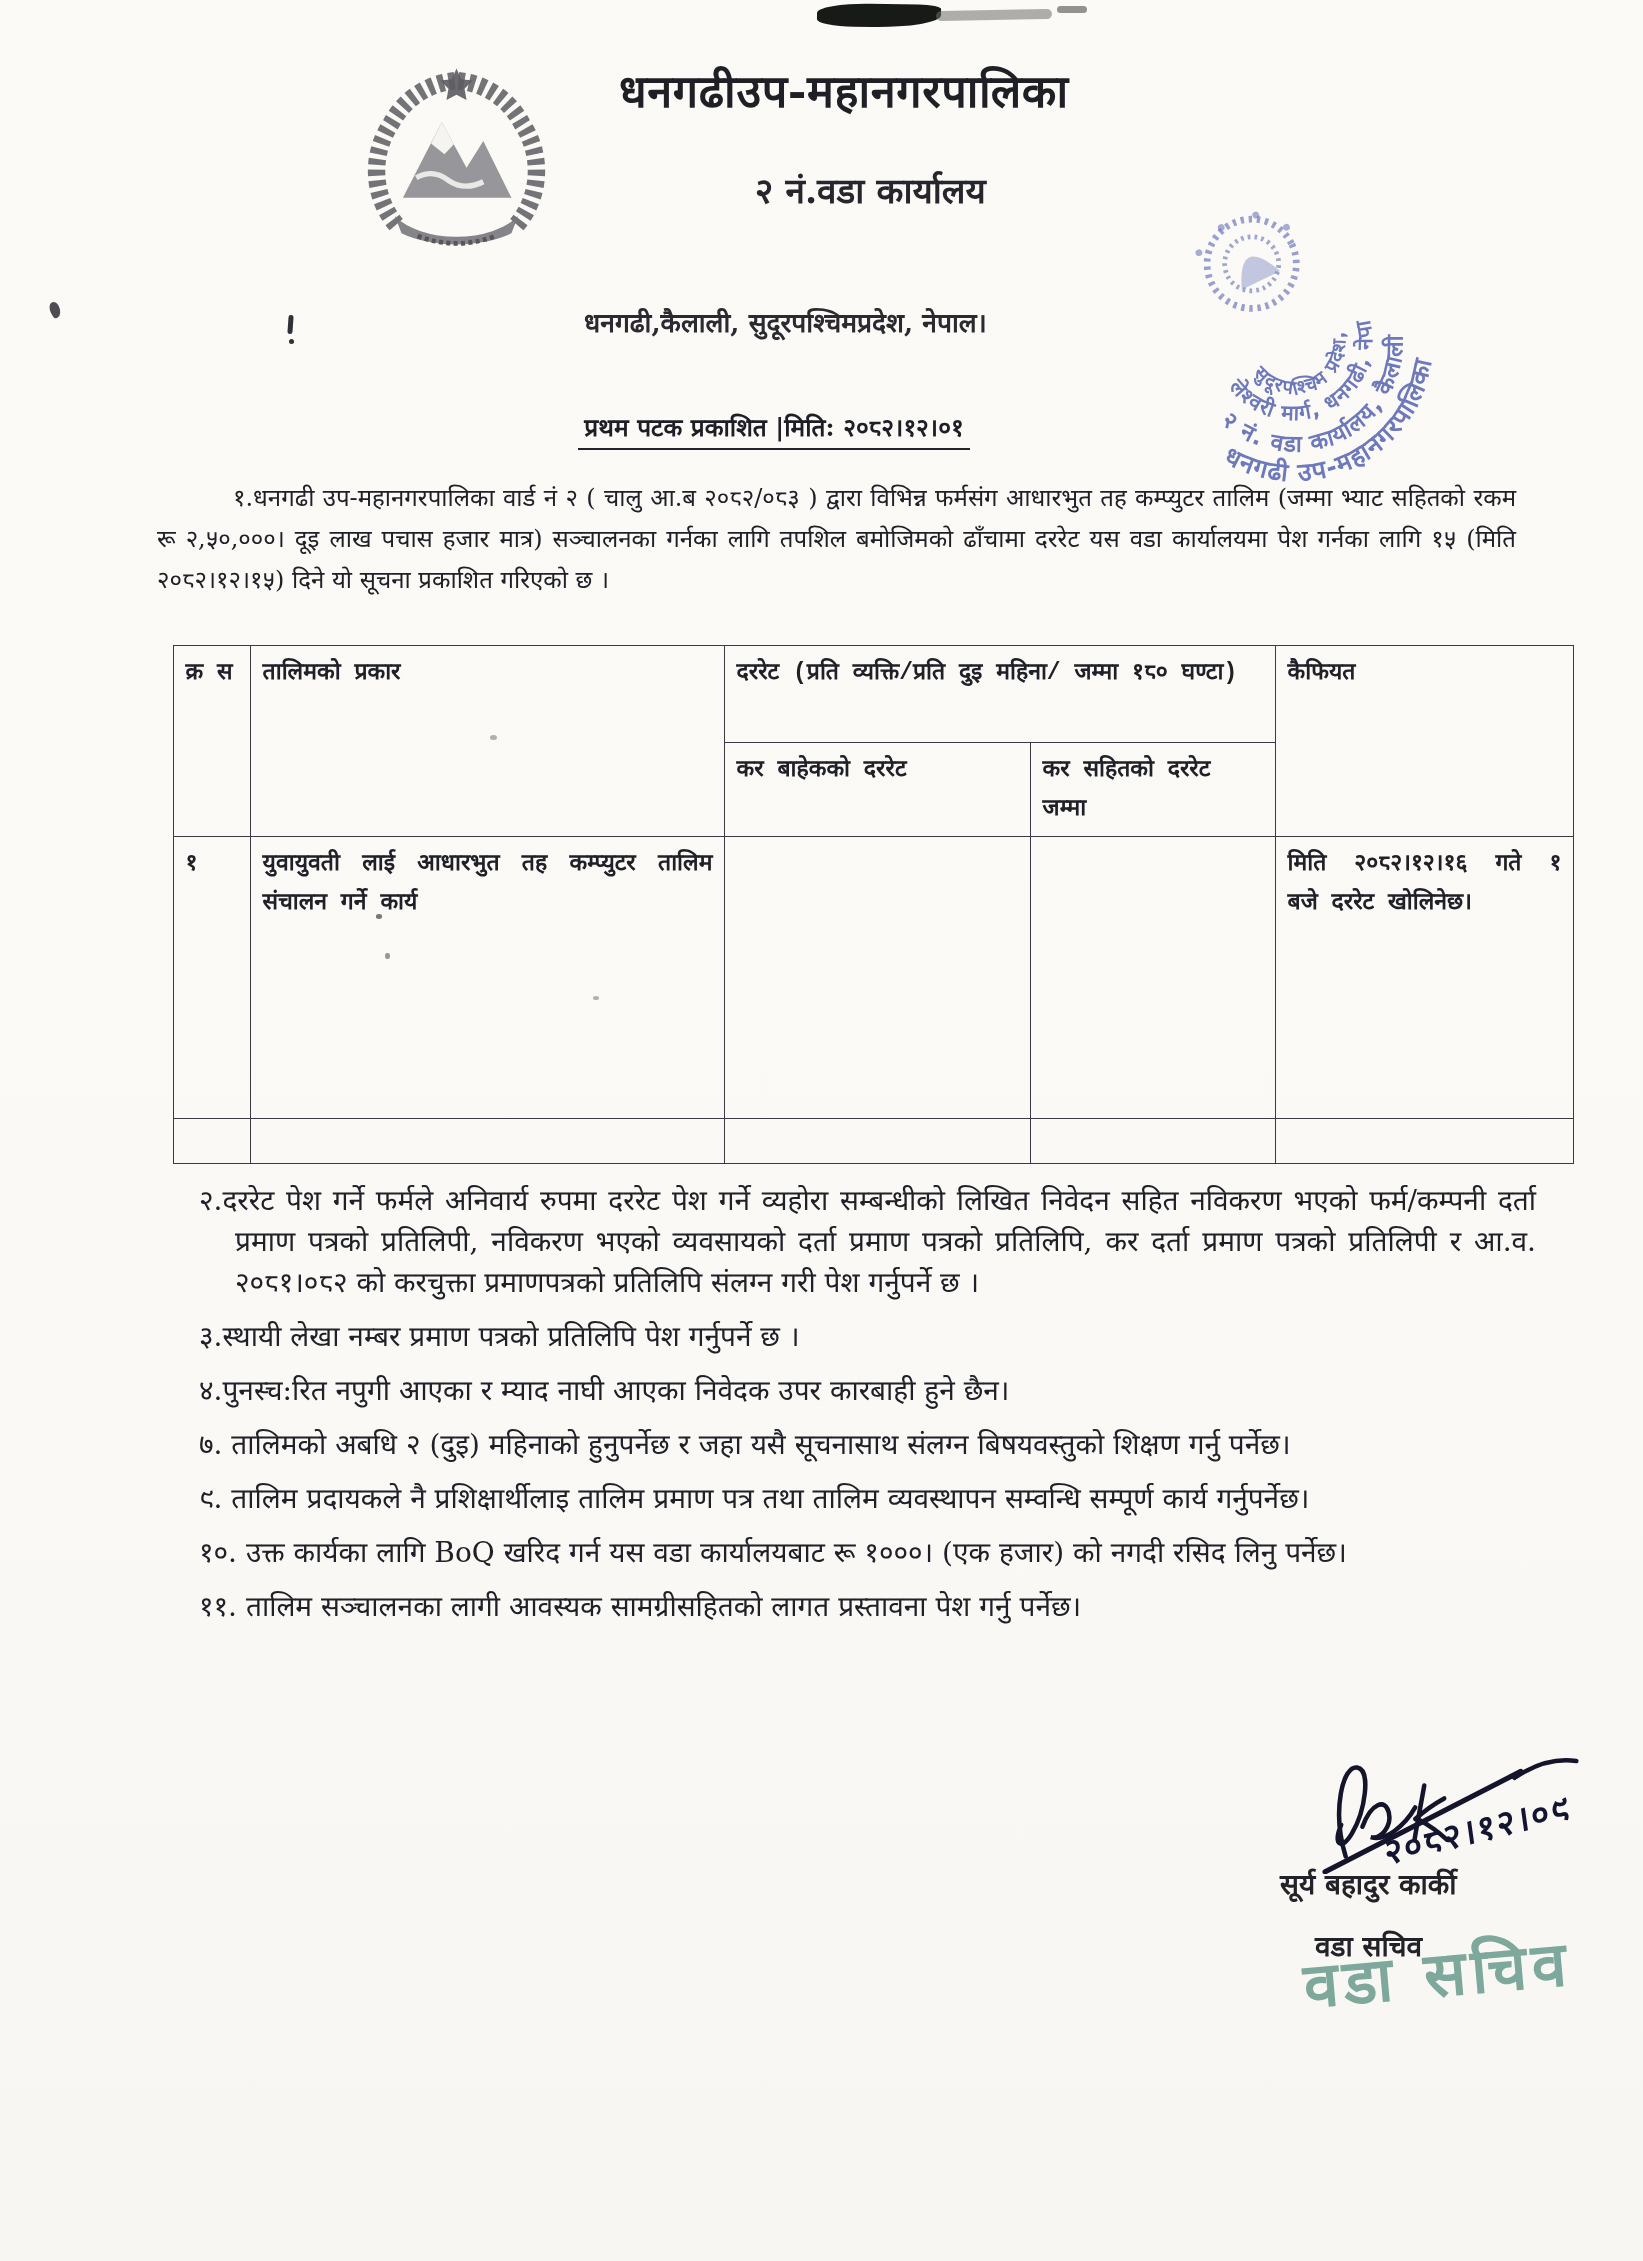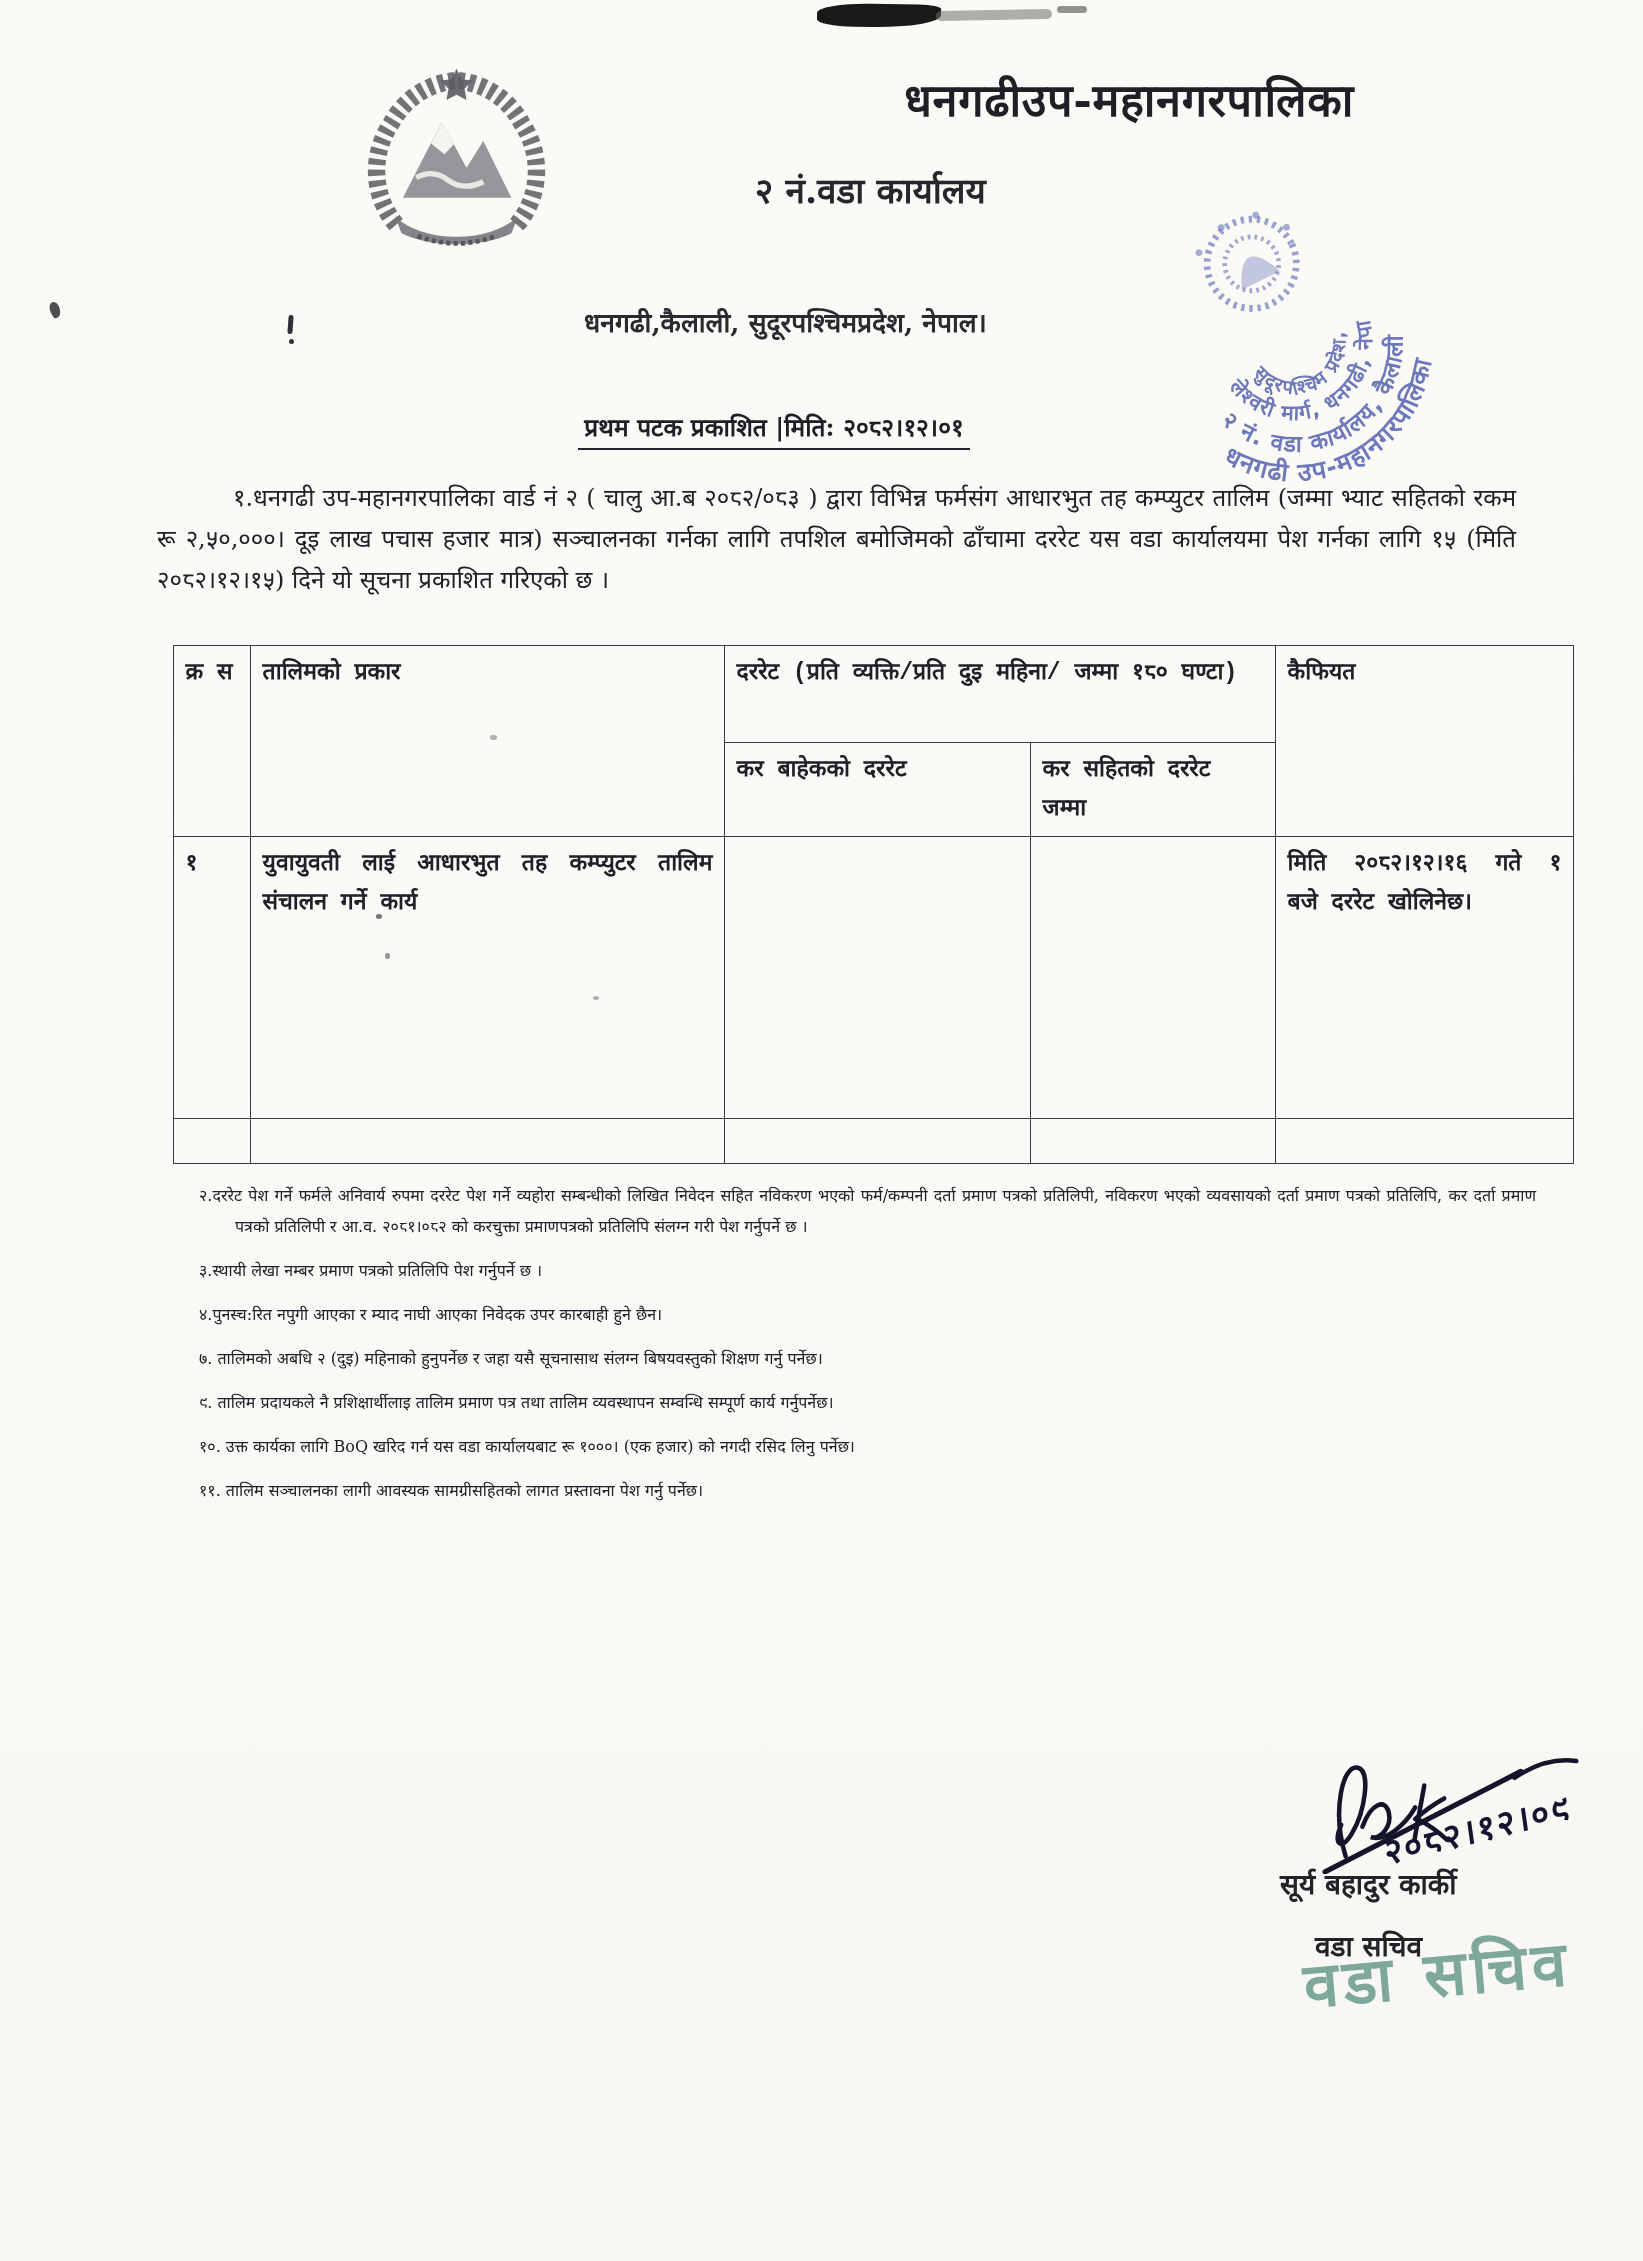--- a/index.html
+++ b/index.html
@@ -24,23 +24,23 @@
     border-radius:60% 40% 70% 30%;transform:rotate(-28deg);}
   .mark-excl-bar{left:288px;top:315px;width:5.2px;height:19.3px;background:#303038;border-radius:2.6px;transform:rotate(4deg);}
   .mark-excl-dot{left:289px;top:339px;width:5.2px;height:5.2px;background:#303038;border-radius:50%;}
   .speck1{left:376px;top:914px;width:5.8px;height:4.5px;background:#55555c;border-radius:50%;opacity:.8;}
   .speck2{left:490px;top:735px;width:7px;height:5.2px;background:#66666c;border-radius:50%;opacity:.5;}
   .speck3{left:385px;top:953px;width:4.5px;height:5.8px;background:#55555c;border-radius:50%;opacity:.6;}
   .speck4{left:593px;top:996px;width:6.4px;height:3.9px;background:#6a6a70;border-radius:50%;opacity:.5;}
 
   
   .logo{left:356px;top:57px;width:201px;height:208px;color:#5c5c60;}
-  .doc-title{left:619px;top:59px;width:735px;text-align:right;
+  .doc-title{left:619px;top:59px;width:735px;text-align:left;
     font-size:45px;font-weight:bold;letter-spacing:0.6px;color:#1f1f26;
-    font-family:"DejaVu Serif","DejaVu Sans",serif;margin-top:9px;}
+    font-family:"DejaVu Serif","DejaVu Sans",serif;}
   .doc-office{left:606px;top:166px;width:529px;text-align:center;
     font-size:35px;font-weight:bold;color:#26262c;font-family:"DejaVu Serif","DejaVu Sans",serif;}
   .doc-address{left:584px;top:268px;width:580px;text-align:left;
     font-size:26.4px;font-weight:bold;color:#2a2a30;font-family:"DejaVu Serif","DejaVu Sans",serif;margin-top:36px;}
 
   
   .stamp-blue{left:1129px;top:182px;width:338px;height:338px;
     color:#5b68b4;transform:rotate(-26deg);opacity:.88;}
   .stamp-blue text{fill:currentColor;font-weight:bold;letter-spacing:2px;
     font-family:"DejaVu Sans",sans-serif;}
@@ -65,21 +65,21 @@
   col.c-sn{width:77px;}col.c-type{width:474px;}col.c-ex{width:306px;}
   col.c-inc{width:245px;}col.c-rem{width:298px;}
   .cell-rate-group{text-align:left;}
   .cell-type-body,.cell-remarks-body{text-align:justify;margin-top:43px;}
   tr.r-head1{height:97px;}
   tr.r-head2{height:64px;}
   tr.r-body1{height:282px;}
   tr.r-body2{height:45px;}
 
   
-  .terms{left:199px;top:1180px;width:1337px;font-size:16px;line-height:31px;
+  .terms{left:199px;top:1180px;width:1337px;font-size:28px;line-height:41px;
     color:#202028;font-family:"DejaVu Serif","DejaVu Sans",serif;}
   .term{margin-bottom:13px;text-align:justify;padding-left:36px;text-indent:-36px;}
 
   
   .sig-svg{left:1307px;top:1748px;width:277px;height:126px;color:#14142b;}
   .sig-date{left:1381px;top:1800px;width:232px;font-size:35px;font-weight:bold;
     color:#121430;transform:rotate(-14deg) skewX(-6deg);letter-spacing:1.9px;
     font-family:"DejaVu Serif","DejaVu Sans",serif;}
   .sig-name{left:1280px;top:1864px;width:361px;font-size:28px;font-weight:bold;color:#222228;
     font-family:"DejaVu Serif","DejaVu Sans",serif;}

